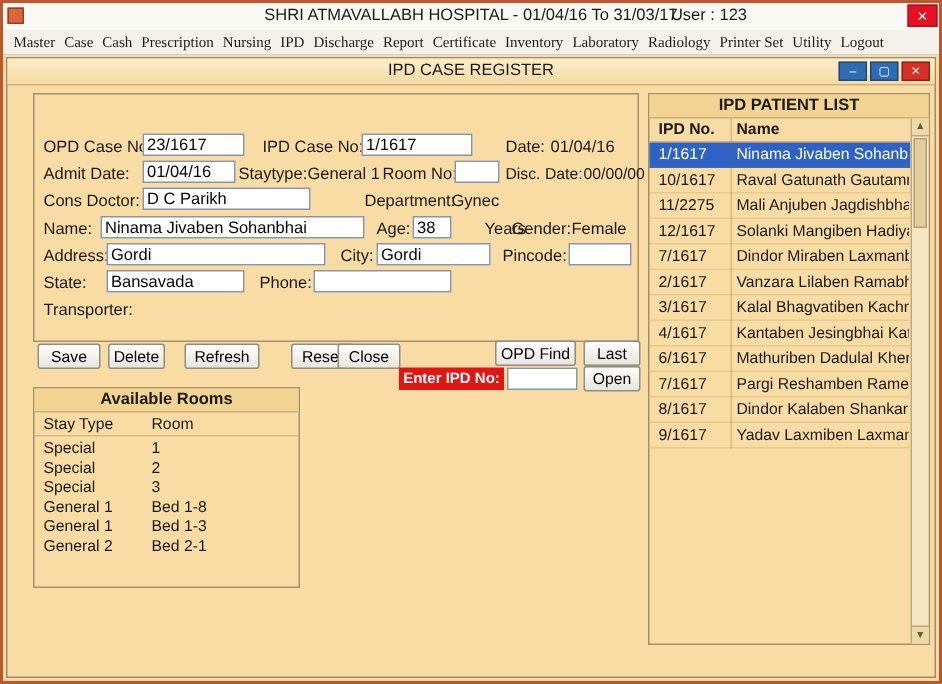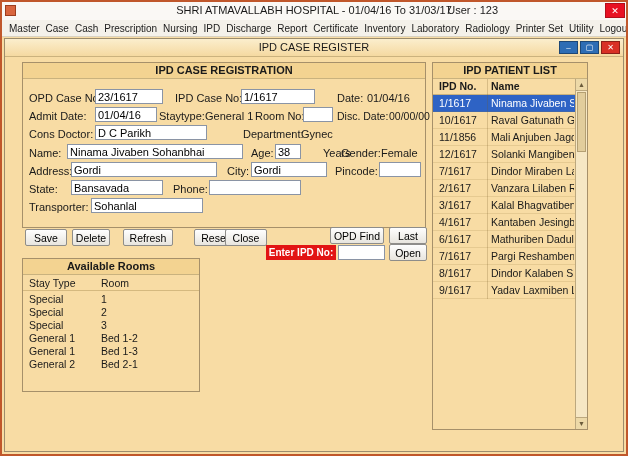--- a/index.html
+++ b/index.html
@@ -8,21 +8,21 @@
 
   
   .titlebar { position:absolute; top:0; left:0; right:0; height:18px; background:#FAF8F5; }
   .app-icon { position:absolute; left:3px; top:3px; width:11px; height:11px; background:#D9663F; border:1px solid #9C3E1F; }
   .titlebar .title { position:absolute; left:0; right:0; text-align:center; line-height:17px; font-size:11px; }
   .titlebar .user { position:absolute; right:128px; line-height:17px; font-size:11px; }
   .btn-close-app { position:absolute; right:1px; top:1px; width:20px; height:15px; background:#E81123; color:#fff; font-size:9px; line-height:14px; text-align:center; border:1px solid #B00E1C; cursor:default; }
 
   
   .menubar { position:absolute; top:18px; left:0; right:0; height:17px; background:#F4F1EA; border-bottom:1px solid #D9D2C2; display:flex; align-items:center; padding:0 4px; font-size:10px; white-space:nowrap; overflow:hidden; }
-  .menu-item { padding:0 3px; cursor:default; }
+  .menu-item { padding:0 3px; cursor:default;font-family:Liberation Serif, serif; }
 
   
   .client { position:absolute; top:35px; left:0; right:0; bottom:0; background:#F8DCA4; }
   .mdi-frame { position:absolute; top:1px; left:2px; right:2px; bottom:2px; border:1px solid #9C8C6C; }
   .mdi-titlebar { position:absolute; top:0; left:0; right:0; height:18px; border-bottom:1px solid #CBB27E; background:linear-gradient(#FBEECD,#F5D9A1); }
   .mdi-title { text-align:center; line-height:17px; font-weight:normal; font-size:11px; }
   .mdi-controls { position:absolute; right:3px; top:2px; display:flex; gap:2px; }
   .mdi-btn { width:19px; height:13px; font-size:8px; line-height:11px; text-align:center; color:#fff; border:1px solid rgba(0,0,0,.35); cursor:default; }
   .mdi-btn.blue { background:#2E6DB4; }
   .mdi-btn.red { background:#D93025; }
@@ -101,21 +101,20 @@
         <div class="mdi-title">IPD CASE REGISTER</div>
         <div class="mdi-controls">
           <span class="mdi-btn blue">–</span>
           <span class="mdi-btn blue">▢</span>
           <span class="mdi-btn red">✕</span>
         </div>
       </div>
     </div>
 
     <div class="panel" style="left:20px; top:25px; width:404px; height:166px;">
-      <div class="panel-header">IPD CASE REGISTRATION</div>
 
       <span class="lbl" style="left:6px; top:28px;">OPD Case No:</span>
       <input class="field" style="left: 72px; top: 26px; width: 68px;" value="23/1617">
       <span class="lbl" style="left:152px; top:28px;">IPD Case No:</span>
       <input class="field" style="left: 218px; top: 26px; width: 74px;" value="1/1617">
       <span class="lbl" style="left:314px; top:28px;">Date:</span>
       <span class="val" style="left:344px; top:28px;">01/04/16</span>
 
       <span class="lbl" style="left:6px; top:46px;">Admit Date:</span>
       <input class="field" style="left: 72px; top: 44px; width: 62px;" value="01/04/16">
@@ -145,21 +144,20 @@
       <input class="field" style="left: 228px; top: 99px; width: 76px;" value="Gordi">
       <span class="lbl" style="left:312px; top:101px;">Pincode:</span>
       <input class="field" style="left: 356px; top: 99px; width: 42px;" value="">
 
       <span class="lbl" style="left:6px; top:119px;">State:</span>
       <input class="field" style="left: 48px; top: 117px; width: 92px;" value="Bansavada">
       <span class="lbl" style="left:150px; top:119px;">Phone:</span>
       <input class="field" style="left: 186px; top: 117px; width: 92px;" value="">
 
       <span class="lbl" style="left:6px; top:137px;">Transporter:</span>
-      <input class="field" style="left: 68px; top: 135px; width: 112px;" value="Sohanlal">
     </div>
 
     <button class="btn" style="left:23px; top:192px; width:42px;">Save</button>
     <button class="btn" style="left:70px; top:192px; width:38px;">Delete</button>
     <button class="btn" style="left:121px; top:192px; width:50px;">Refresh</button>
     <button class="btn" style="left:192px; top:192px; width:42px;">Reset</button>
     <button class="btn" style="left:223px; top:192px; width:42px;">Close</button>
     <button class="btn" style="left:328px; top:190px; width:54px;">OPD Find</button>
     <button class="btn" style="left:387px; top:190px; width:38px;">Last</button>
     <span class="red-label" style="left:264px; top:208px; width:70px; height:15px;">Enter IPD No:</span>
@@ -180,51 +178,51 @@
         <div class="r-row">
             <span class="rc1">Special</span>
             <span class="rc2">2</span>
           </div>
         <div class="r-row">
             <span class="rc1">Special</span>
             <span class="rc2">3</span>
           </div>
         <div class="r-row">
             <span class="rc1">General 1</span>
-            <span class="rc2">Bed 1-2</span>
+            <span class="rc2">Bed 1-8</span>
           </div>
         <div class="r-row">
             <span class="rc1">General 1</span>
             <span class="rc2">Bed 1-3</span>
           </div>
         <div class="r-row">
             <span class="rc1">General 2</span>
             <span class="rc2">Bed 2-1</span>
           </div>
       </div>
     </div>
 
-    <div class="panel" style="left:430px; top:25px; width:156px; height:368px;">
+    <div class="panel" style="left:430px; top:25px; width:188px; height:368px;">
       <div class="panel-header">IPD PATIENT LIST</div>
       <div class="p-colhead">
         <span class="pc1">IPD No.</span>
         <span class="pc2">Name</span>
       </div>
       <div class="p-vline"></div>
       <div class="plist-body">
         <div class="p-row selected">
             <span class="pc1">1/1617</span>
             <span class="pc2">Ninama Jivaben Sohanbhai</span>
           </div>
         <div class="p-row">
             <span class="pc1">10/1617</span>
             <span class="pc2">Raval Gatunath Gautamnath</span>
           </div>
         <div class="p-row">
-            <span class="pc1">11/1856</span>
+            <span class="pc1">11/2275</span>
             <span class="pc2">Mali Anjuben Jagdishbhai</span>
           </div>
         <div class="p-row">
             <span class="pc1">12/1617</span>
             <span class="pc2">Solanki Mangiben Hadiyabhai</span>
           </div>
         <div class="p-row">
             <span class="pc1">7/1617</span>
             <span class="pc2">Dindor Miraben Laxmanbhai</span>
           </div>

